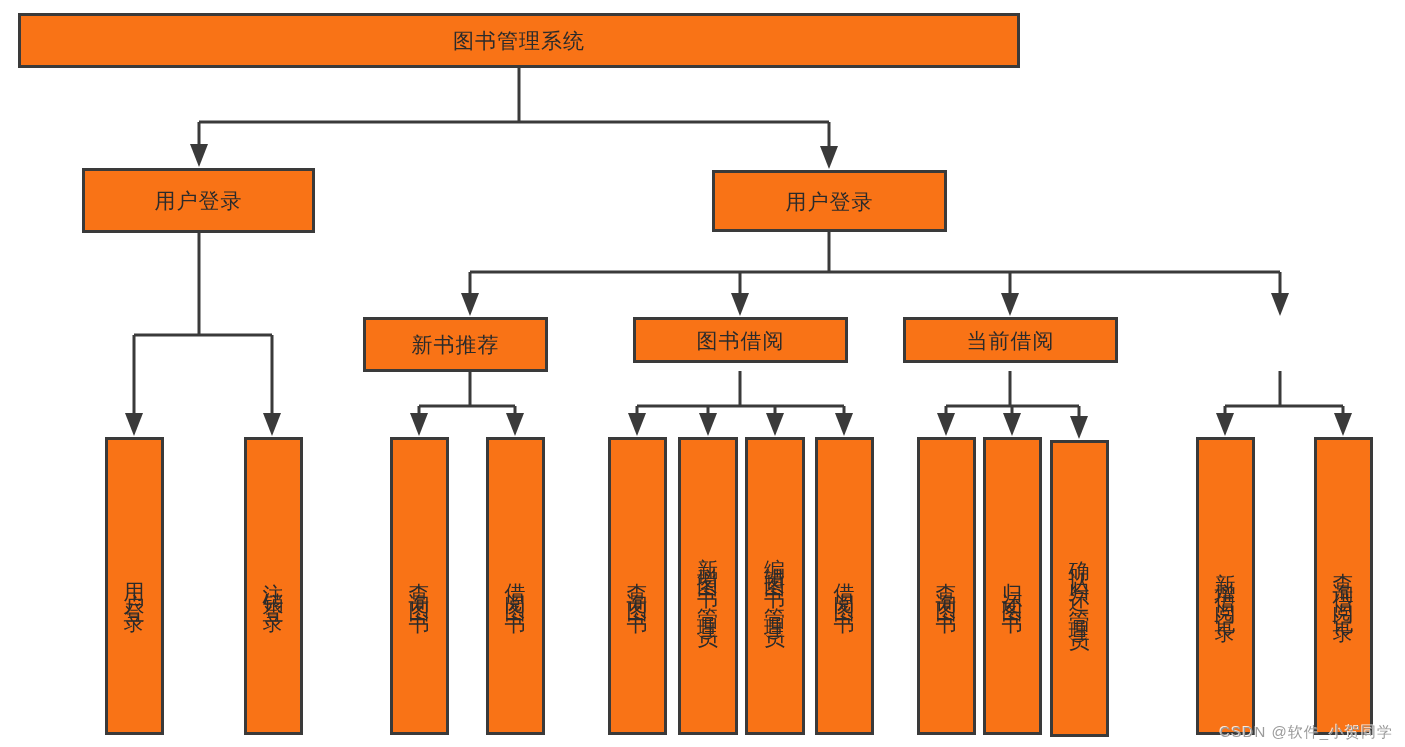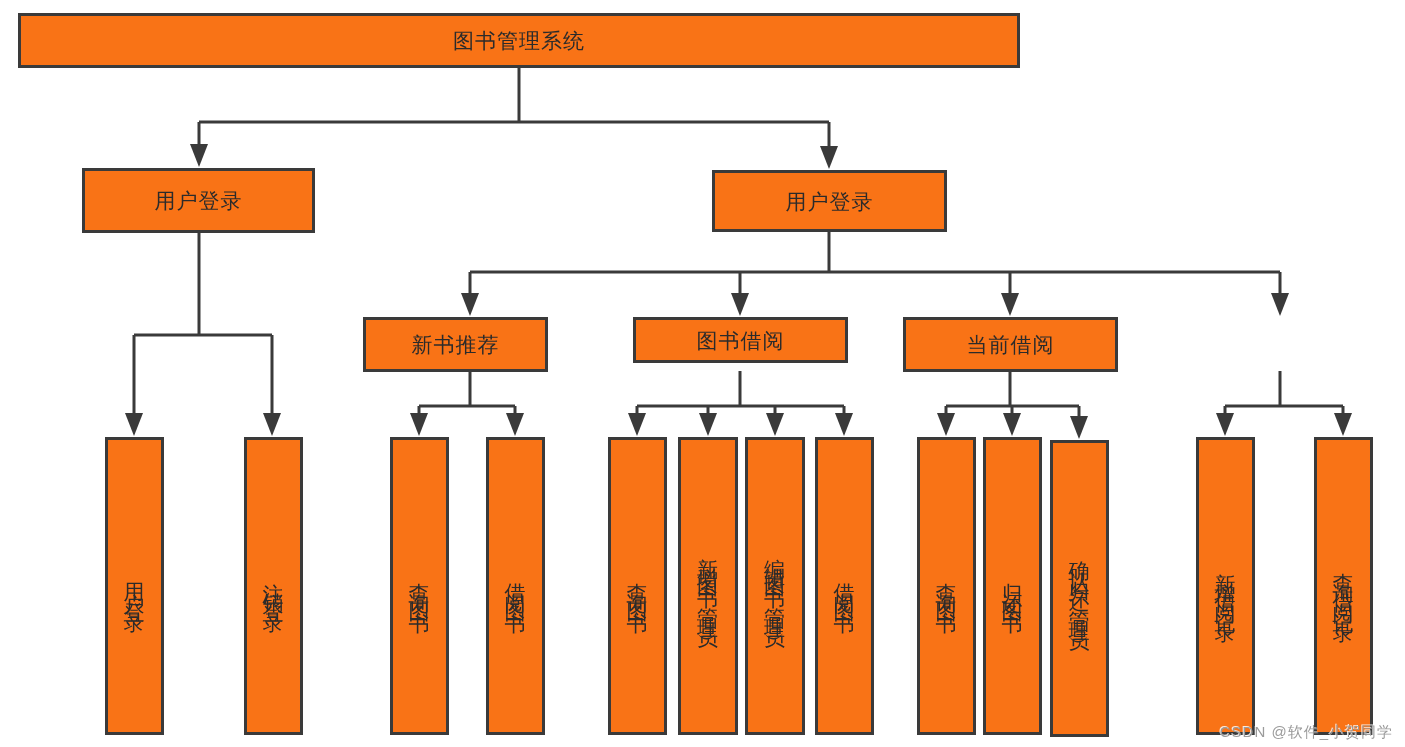--- a/index.html
+++ b/index.html
@@ -100,21 +100,21 @@
   <div class="hbox" style="left:712px; top:170px; width:235px; height:62px;">
     <span>用户登录</span>
   </div>
 
   <div class="hbox" style="left:363px; top:317px; width:185px; height:55px;">
     <span>新书推荐</span>
   </div>
   <div class="hbox" style="left:633px; top:317px; width:215px; height:46px;">
     <span>图书借阅</span>
   </div>
-  <div class="hbox" style="left:903px; top:317px; width:215px; height:55px;">
+  <div class="hbox" style="left:903px; top:317px; width:215px; height:46px;">
     <span>当前借阅</span>
   </div>
 
   <div class="vbox" style="left:105px; top:437px; width:59px; height:298px;">
     <span>用户登录</span>
   </div>
   <div class="vbox" style="left:244px; top:437px; width:59px; height:298px;">
     <span>注销登录</span>
   </div>
 

